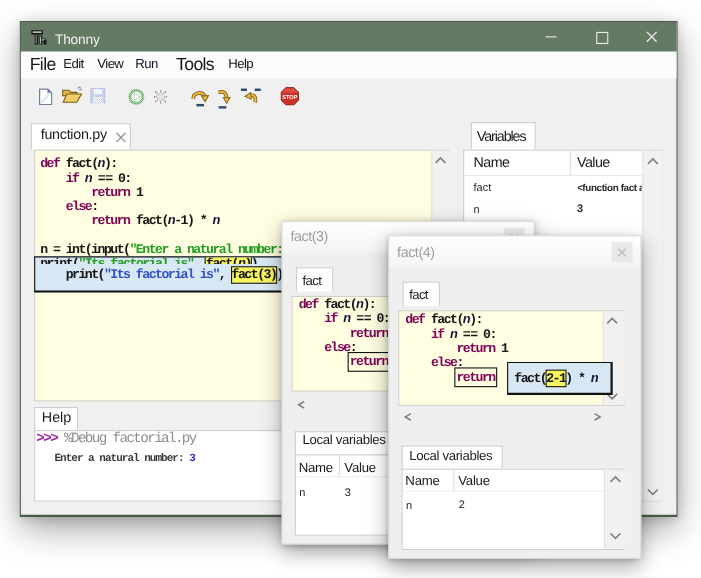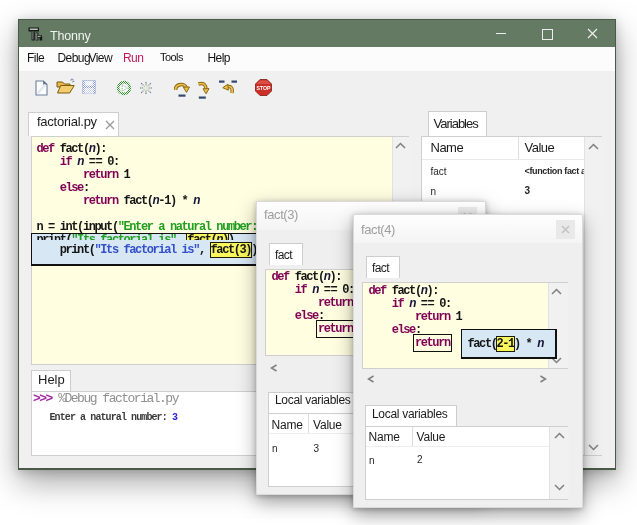--- a/index.html
+++ b/index.html
@@ -34,25 +34,25 @@
   <rect x="11.6" y="9.5" width="2.6" height="4" fill="#151815"></rect>
 </svg>
 <div class="a" style="left:50px;top:28.5px;font-size:12.5px;color:#f0f3f0;letter-spacing:-0.2px;">Thonny</div>
 <div class="a" style="left:495.5px;top:33px;width:10px;height:1.4px;background:#ededed;"></div>
 <div class="a" style="left:542px;top:28.5px;width:9px;height:9px;border:1.2px solid #ededed;"></div>
 <svg class="a" style="left:587px;top:28px;" width="11" height="11" viewBox="0 0 11 11">
   <path d="M1 1 L10 10 M10 1 L1 10" stroke="#ededed" stroke-width="1.2"></path>
 </svg>
 
 <div class="a" style="left:18.5px;top:47px;width:596.5px;height:24px;background:#fcfcfc;"></div>
-<div class="a" style="left:27px;top:50.5px;font-size:12px;color:#141414;letter-spacing:-0.55px;">File</div>
-<div class="a" style="left:57.5px;top:50.5px;font-size:12px;color:#141414;letter-spacing:-0.55px;">Debug</div>
+<div class="a" style="left:27px;top:50.5px;font-size:16px;color:#141414;letter-spacing:-0.55px;">File</div>
+<div class="a" style="left:57.5px;top:50.5px;font-size:12px;color:#141414;letter-spacing:-0.55px;">Edit</div>
 <div class="a" style="left:88.5px;top:50.5px;font-size:12px;color:#141414;letter-spacing:-0.55px;">View</div>
-<div class="a" style="left:123px;top:50.5px;font-size:12px;color:#be185d;letter-spacing:-0.55px;">Run</div>
-<div class="a" style="left:160px;top:50.5px;font-size:11px;color:#141414;letter-spacing:-0.55px;">Tools</div>
+<div class="a" style="left:123px;top:50.5px;font-size:12px;color:#0f172a;letter-spacing:-0.55px;">Run</div>
+<div class="a" style="left:160px;top:50.5px;font-size:16px;color:#141414;letter-spacing:-0.55px;">Tools</div>
 <div class="a" style="left:207.5px;top:50.5px;font-size:12px;color:#141414;letter-spacing:-0.55px;">Help</div>
 
 <svg class="a" style="left:35px;top:80px;" width="13" height="16" viewBox="0 0 13 16">
   <path d="M1 1 h7.5 l3.5 3.5 v10.5 h-11 z" fill="#fcfdfe" stroke="#6d7f9b" stroke-width="1.1"></path>
   <path d="M8.2 0.8 l3.8 3.9 h-3.8 z" fill="#5a6b85"></path>
   <path d="M2.5 13.5 l8 -9" stroke="#e3e8ef" stroke-width="2.5"></path>
 </svg>
 <svg class="a" style="left:56px;top:78px;" width="20" height="17" viewBox="0 0 20 17">
   <path d="M1 4 h5.5 l2 2 h5.5 v3 h-13 z" fill="#e9b64b" stroke="#7a5c10" stroke-width="1"></path>
   <path d="M1.5 15 l3.2 -7.5 h13.5 l-4.5 7.5 z" fill="#f3cd6d" stroke="#7a5c10" stroke-width="1"></path>
@@ -105,21 +105,21 @@
   <path d="M14 14 C15 8.5 12.5 6.5 8.5 8" fill="none" stroke="#eebf4d" stroke-width="1.6"></path>
   <path d="M9.8 5.2 l-5 3.5 l5.6 2.5 z" fill="#eebf4d" stroke="#8a6914" stroke-width="1"></path>
 </svg>
 <svg class="a" style="left:255px;top:79px;" width="17" height="17" viewBox="0 0 17 17">
   <path d="M5 0.5 h7 l4.5 4.5 v7 l-4.5 4.5 h-7 l-4.5 -4.5 v-7 z" fill="#cc2f26" stroke="#7e1a14" stroke-width="0.8"></path>
   <path d="M5 1.5 h7 l3.5 3.5 l-14 0 z" fill="#e05a50" opacity="0.75"></path>
   <text x="8.5" y="11" font-family="Liberation Sans" font-size="5.2" font-weight="bold" fill="#ffffff" text-anchor="middle">STOP</text>
 </svg>
 
 <div class="tab" style="left:28px;top:112px;width:91px;height:23.5px;"></div>
-<div class="a" style="left:37px;top:114px;font-size:13px;letter-spacing:-0.25px;color:#1c1c1c;">factorial.py</div>
+<div class="a" style="left:37px;top:114px;font-size:13px;letter-spacing:-0.25px;color:#1c1c1c;">function.py</div>
 <svg class="a" style="left:104.5px;top:119.5px;" width="10" height="10" viewBox="0 0 10 10">
     <path d="M1 1 L9 9 M9 1 L1 9" stroke="#9a9a9a" stroke-width="1.3"></path>
   </svg>
 
 <div class="frame" style="left:31px;top:135.5px;width:378px;height:229px;background:#fffee1;"></div>
 <div class="a" style="left:391.5px;top:136.5px;width:17px;height:227px;background:#f1f1f1;border-left:1px solid #e2e2e2;"></div>
 <svg class="chev" style="left:395px;top:142px;" width="11" height="7">
     <path d="M1 6 L5.5 1.5 L10 6" stroke="#808080" stroke-width="1.5" fill="none"></path>
   </svg>
 <svg class="chev" style="left:395px;top:353px;" width="11" height="7">

